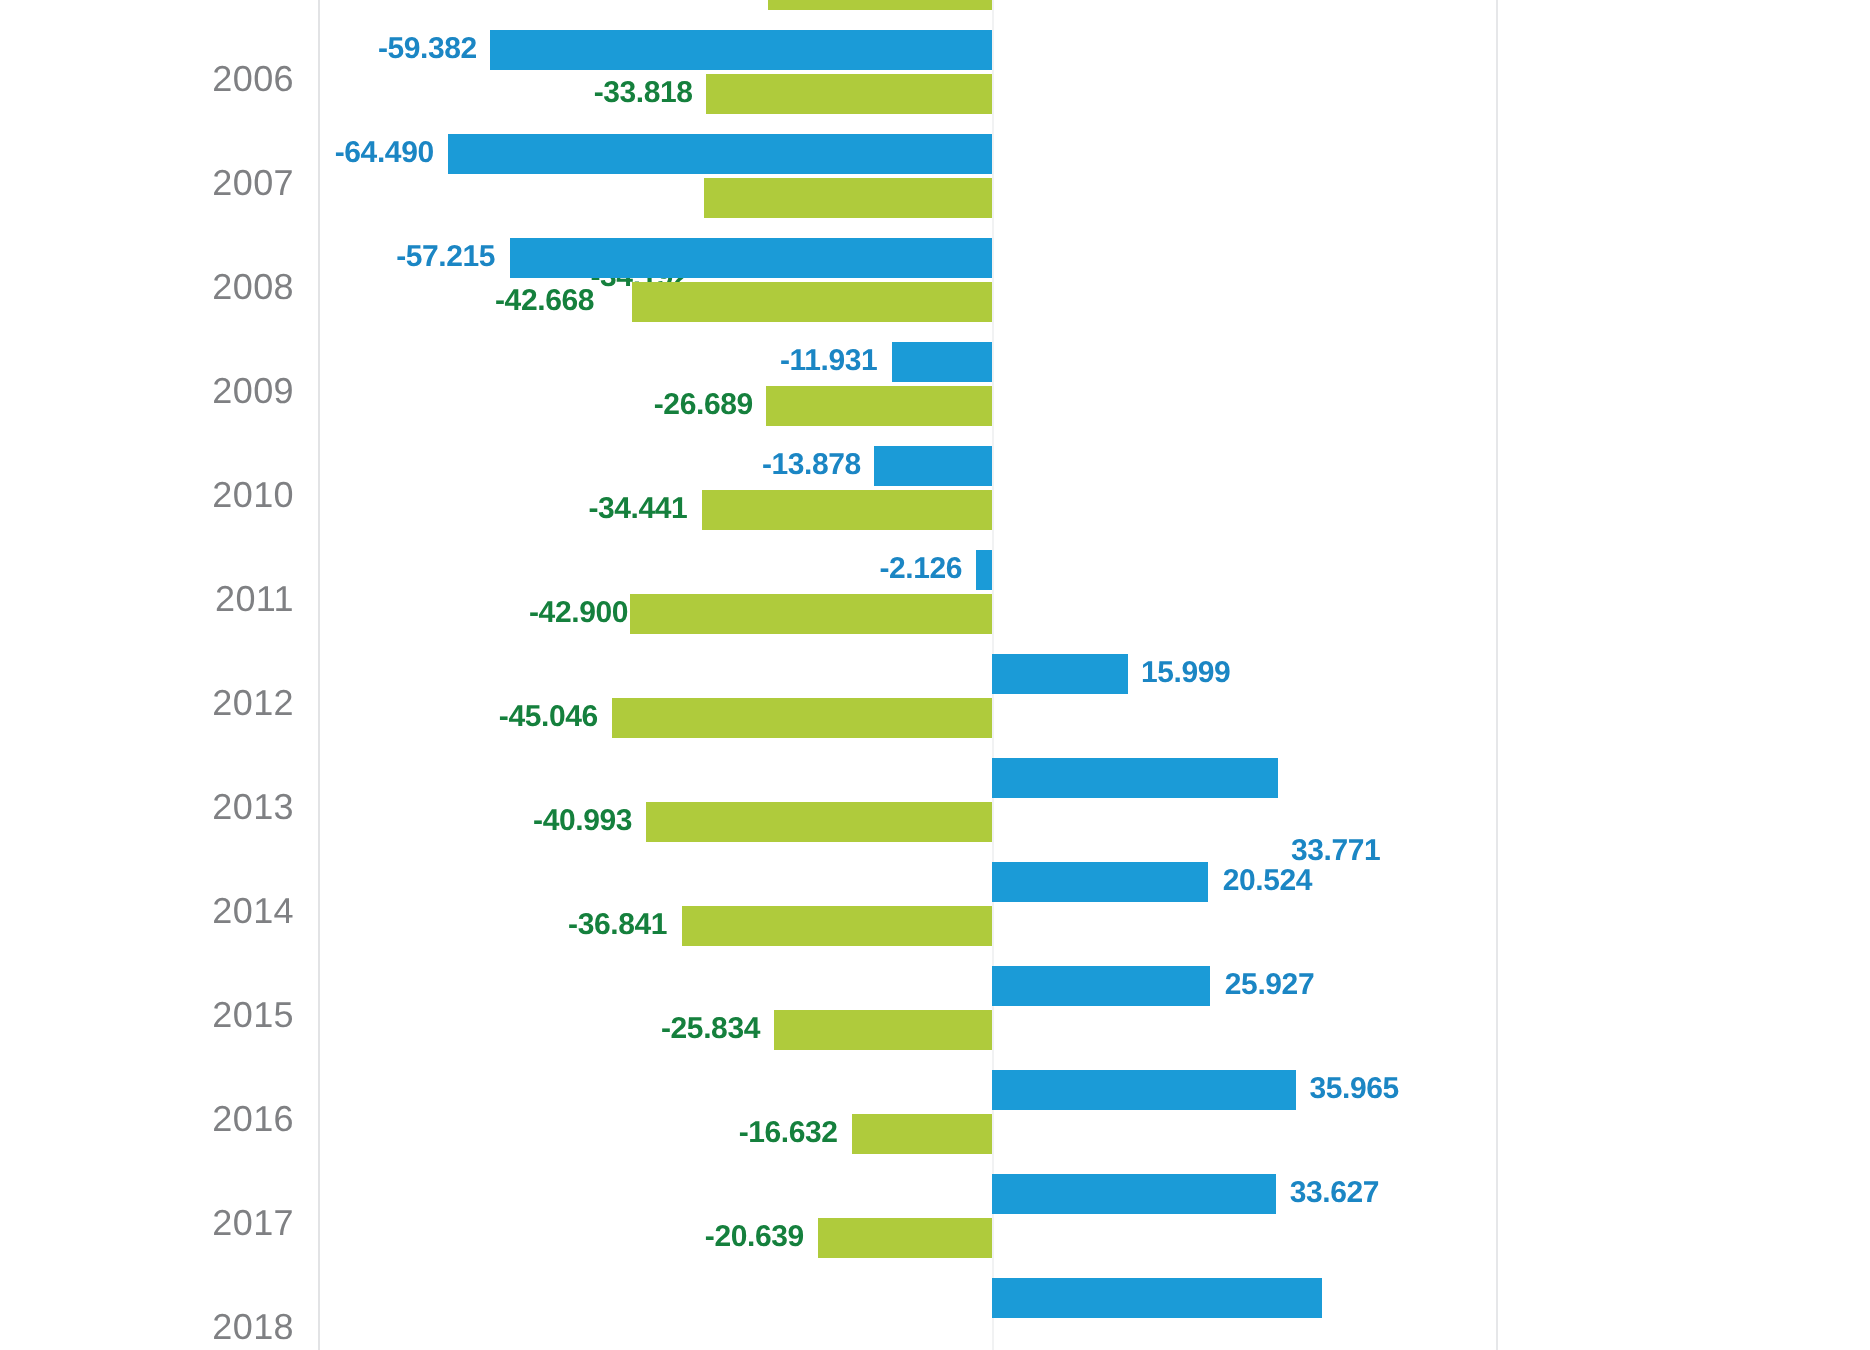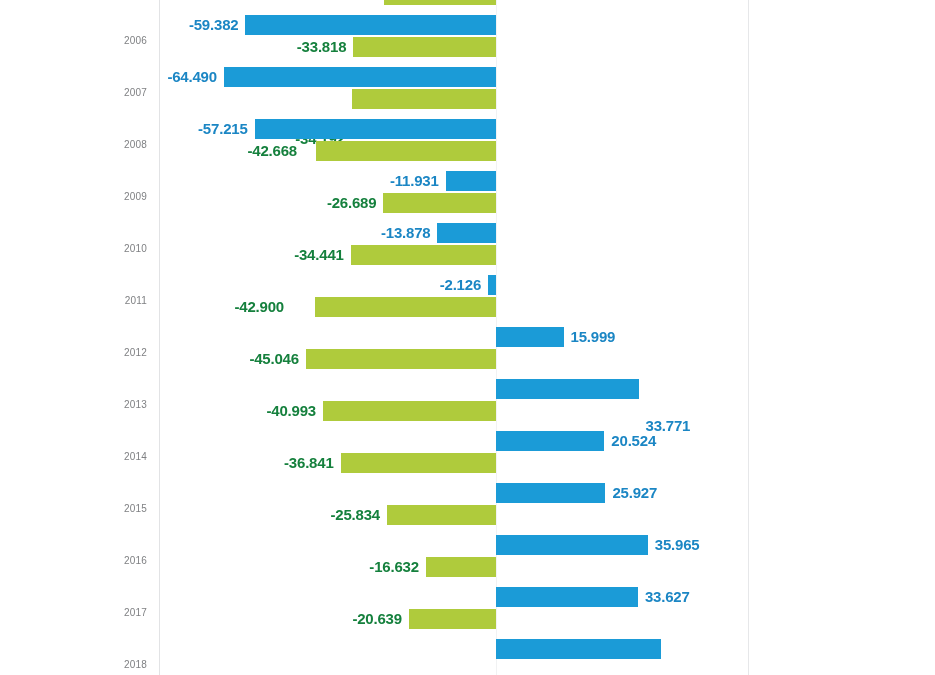--- a/index.html
+++ b/index.html
@@ -25,21 +25,21 @@
   .rows{position:absolute;left:0;right:0;top:0;}
 
   .row{position:absolute;left:0;right:0;height:52px;}
 
   
   .year{
     position:absolute;
     left:0;width:147px;
     text-align:right;
     top:50%;transform:translateY(-50%);
-    font-size:10px;
+    font-size:18px;
     color:#7f8083;
     letter-spacing:.2px;
     white-space:nowrap;
   }
 
   
   .bar{
     position:absolute;
     height:20px;
     box-sizing:border-box;
@@ -111,21 +111,21 @@
         <div class="bar blue" style="left: 437.435px; width: 58.5652px;"></div>
         <div class="val blue neg" style="right: 504.565px;">-13.878</div>
         <div class="bar green" style="left: 350.659px; width: 145.341px;"></div>
         <div class="val green neg" style="right: 591.341px;">-34.441</div>
       </div>
       <div class="row" style="top: 274px;">
         <div class="year">2011</div>
         <div class="bar blue" style="left: 488.033px; width: 7.96736px;"></div>
         <div class="val blue neg" style="right: 453.967px;">-2.126</div>
         <div class="bar green" style="left: 314.962px; width: 181.038px;"></div>
-        <div class="val green neg" style="right: 651px;">-42.900</div>
+        <div class="val green neg" style="right: 621px;">-42.900</div>
       </div>
       <div class="row" style="top: 326px;">
         <div class="year">2012</div>
         <div class="bar blue" style="left: 496px; width: 67.5158px;"></div>
         <div class="val blue pos" style="left: 570.516px;">15.999</div>
         <div class="bar green" style="left: 305.906px; width: 190.094px;"></div>
         <div class="val green neg" style="right: 636.094px; margin-left: 24px;">-45.046</div>
       </div>
       <div class="row" style="top: 378px;">
         <div class="year">2013</div>

